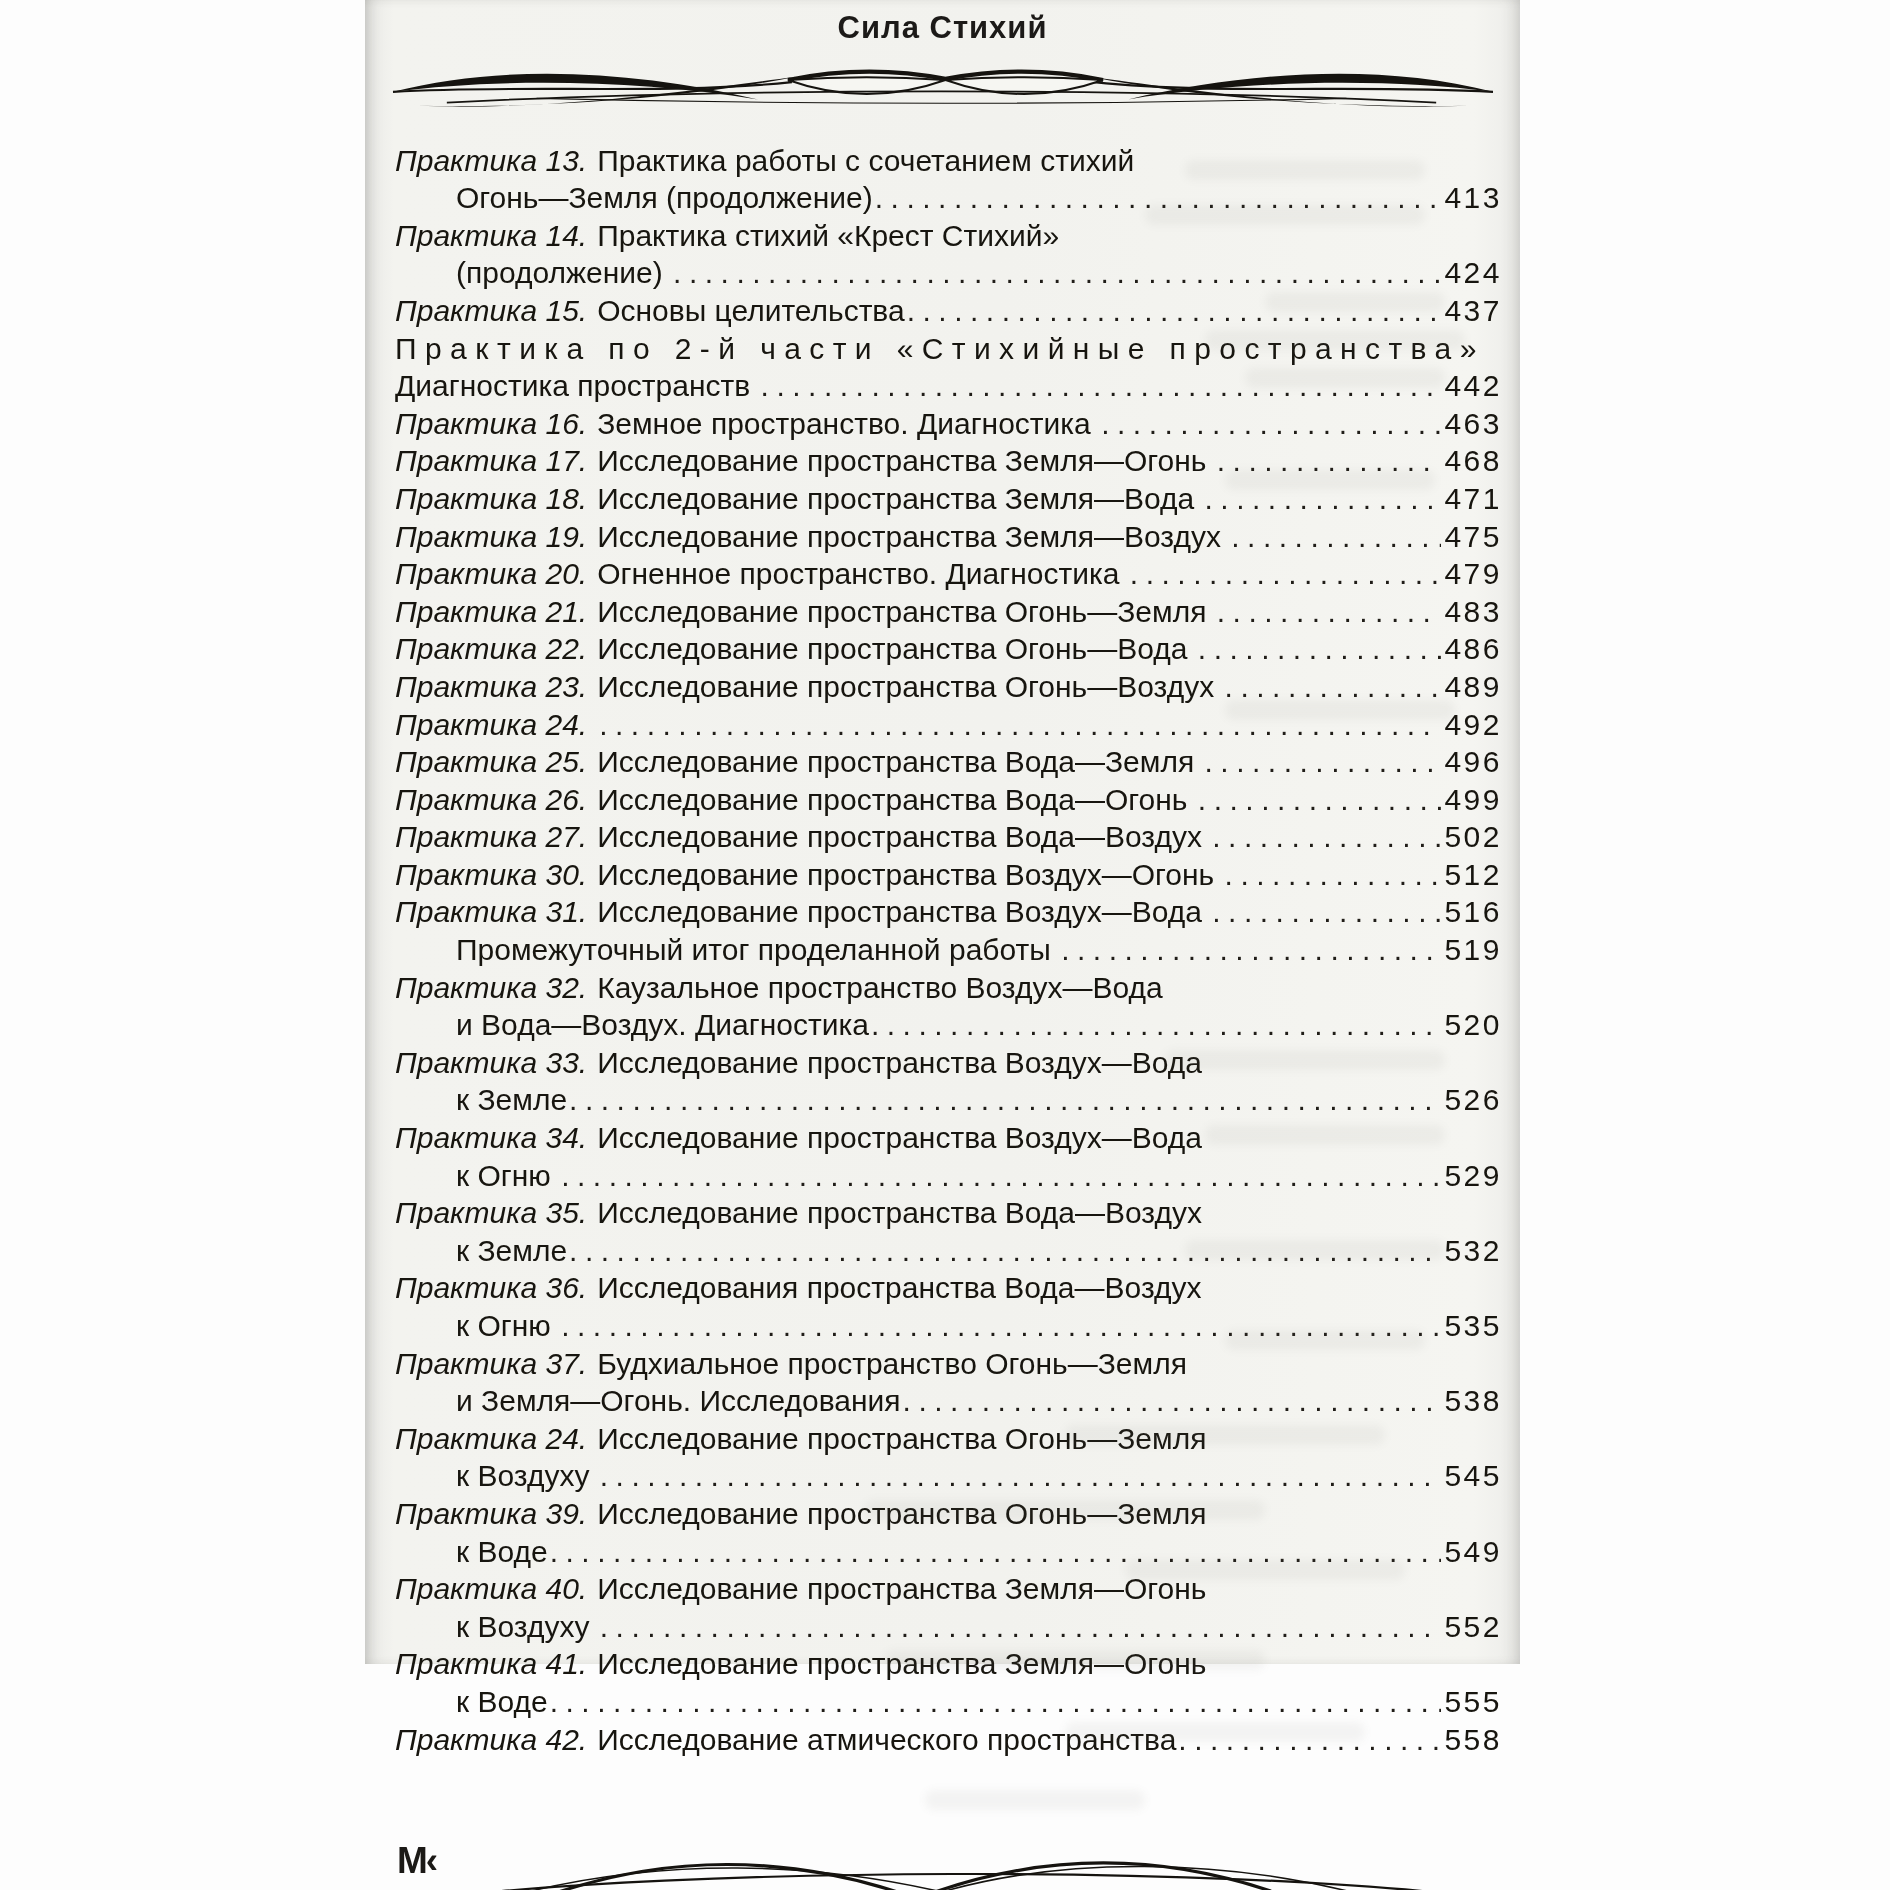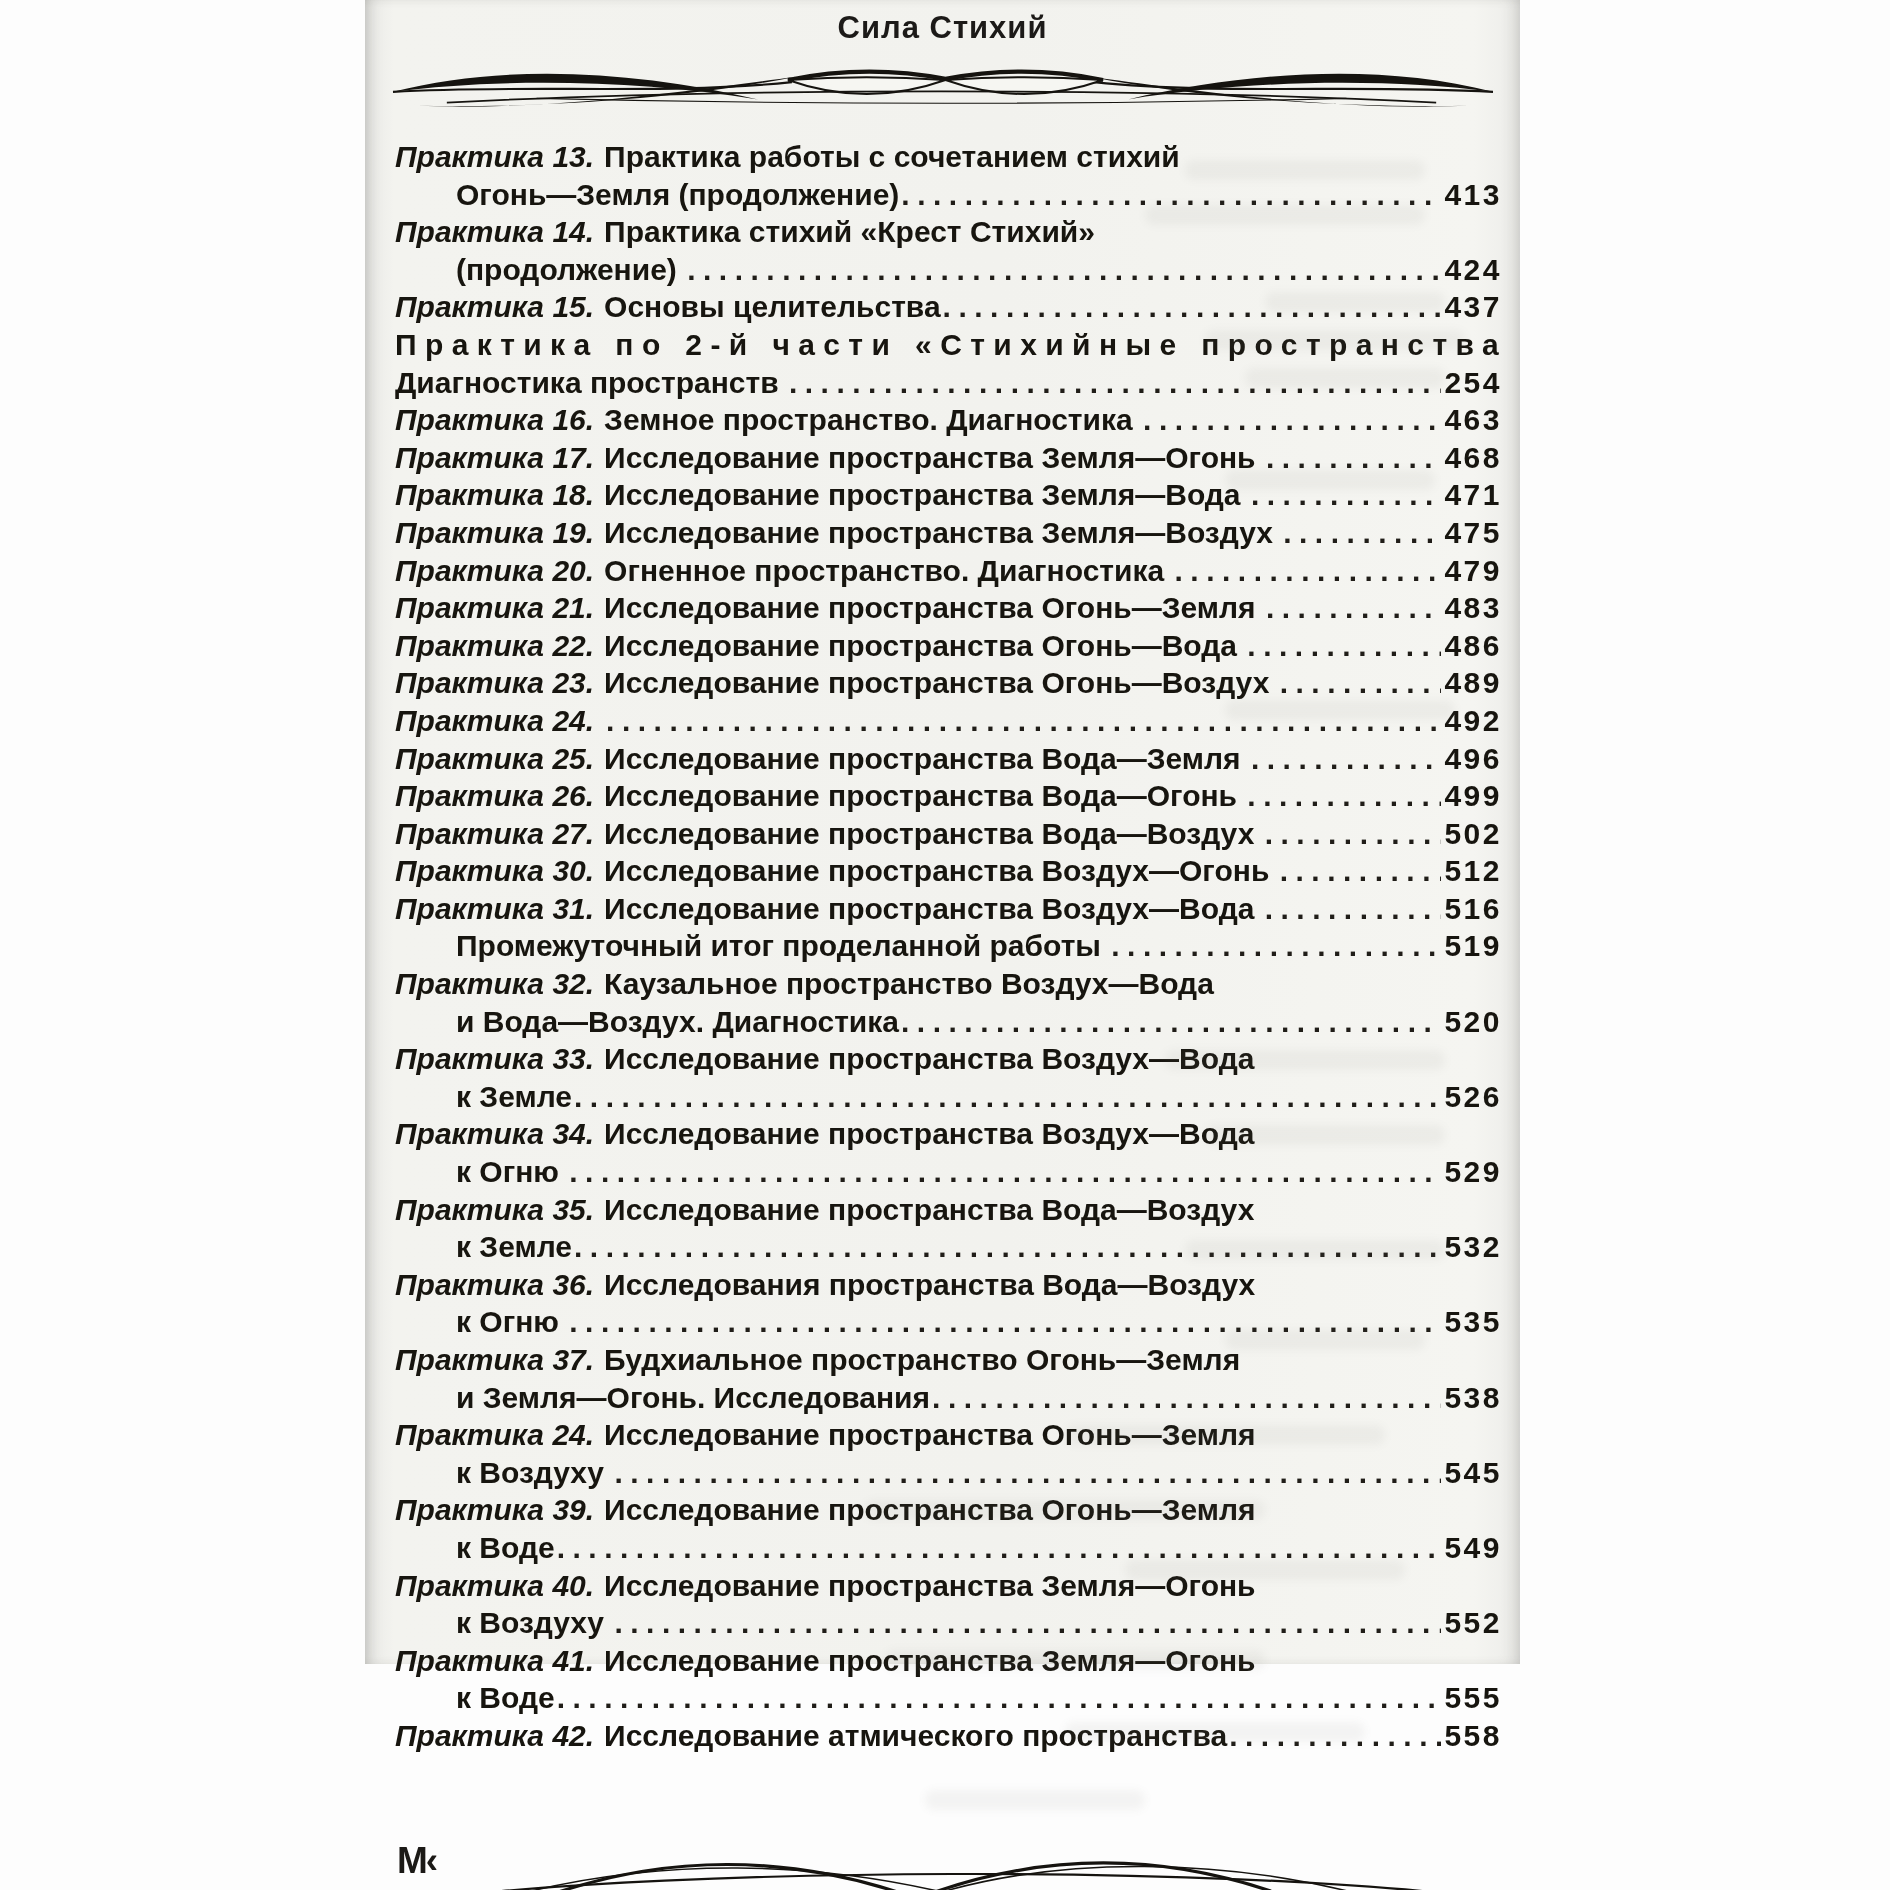--- a/index.html
+++ b/index.html
@@ -17,21 +17,21 @@
   .page-title{
     position:absolute;top:10px;left:0;width:100%;text-align:center;
     font-size:31px;font-weight:bold;color:#1c1a18;letter-spacing:1px;
   }
   .ornament-top{position:absolute;top:52px;left:22px;width:1112px;height:56px;}
   .ornament-bottom-clip{position:absolute;left:28px;top:1843px;width:1110px;height:47px;overflow:hidden;}
   .toc{
     position:absolute;top:140px;left:30px;width:1107px;
     font-size:30px;color:#17150f;
   }
-  .row{display:flex;align-items:flex-start;height:37.6px;white-space:nowrap;overflow:hidden;font-weight:bold;}
+  .row{display:flex;align-items:flex-end;height:37.6px;white-space:nowrap;overflow:hidden;}
   .row.indent{padding-left:61px;}
   .prefix{font-style:italic;margin-right:10px;flex:0 0 auto;}
   .text{flex:0 0 auto;white-space:pre;}
   .row.spaced .text{letter-spacing:8.4px;}
   .dots{flex:1 1 auto;overflow:hidden;margin-left:2px;margin-right:3px;}
   .dots::after{
     content:"..........................................................................";
     letter-spacing:7.5px;color:#201d18;
   }
   .page-num{flex:0 0 auto;letter-spacing:2.5px;color:#17150f;}
@@ -91,21 +91,21 @@
           <span class="text">Основы целительства</span>
           <span class="dots"></span>
           <span class="page-num">437</span>
         </div>
         <div class="row spaced">
           <span class="text">Практика по 2-й части «Стихийные пространства»</span>
         </div>
         <div class="row">
           <span class="text">Диагностика пространств </span>
           <span class="dots"></span>
-          <span class="page-num">254</span>
+          <span class="page-num">442</span>
         </div>
         <div class="row">
           <span class="prefix">Практика 16.</span>
           <span class="text">Земное пространство. Диагностика </span>
           <span class="dots"></span>
           <span class="page-num">463</span>
         </div>
         <div class="row">
           <span class="prefix">Практика 17.</span>
           <span class="text">Исследование пространства Земля—Огонь </span>

